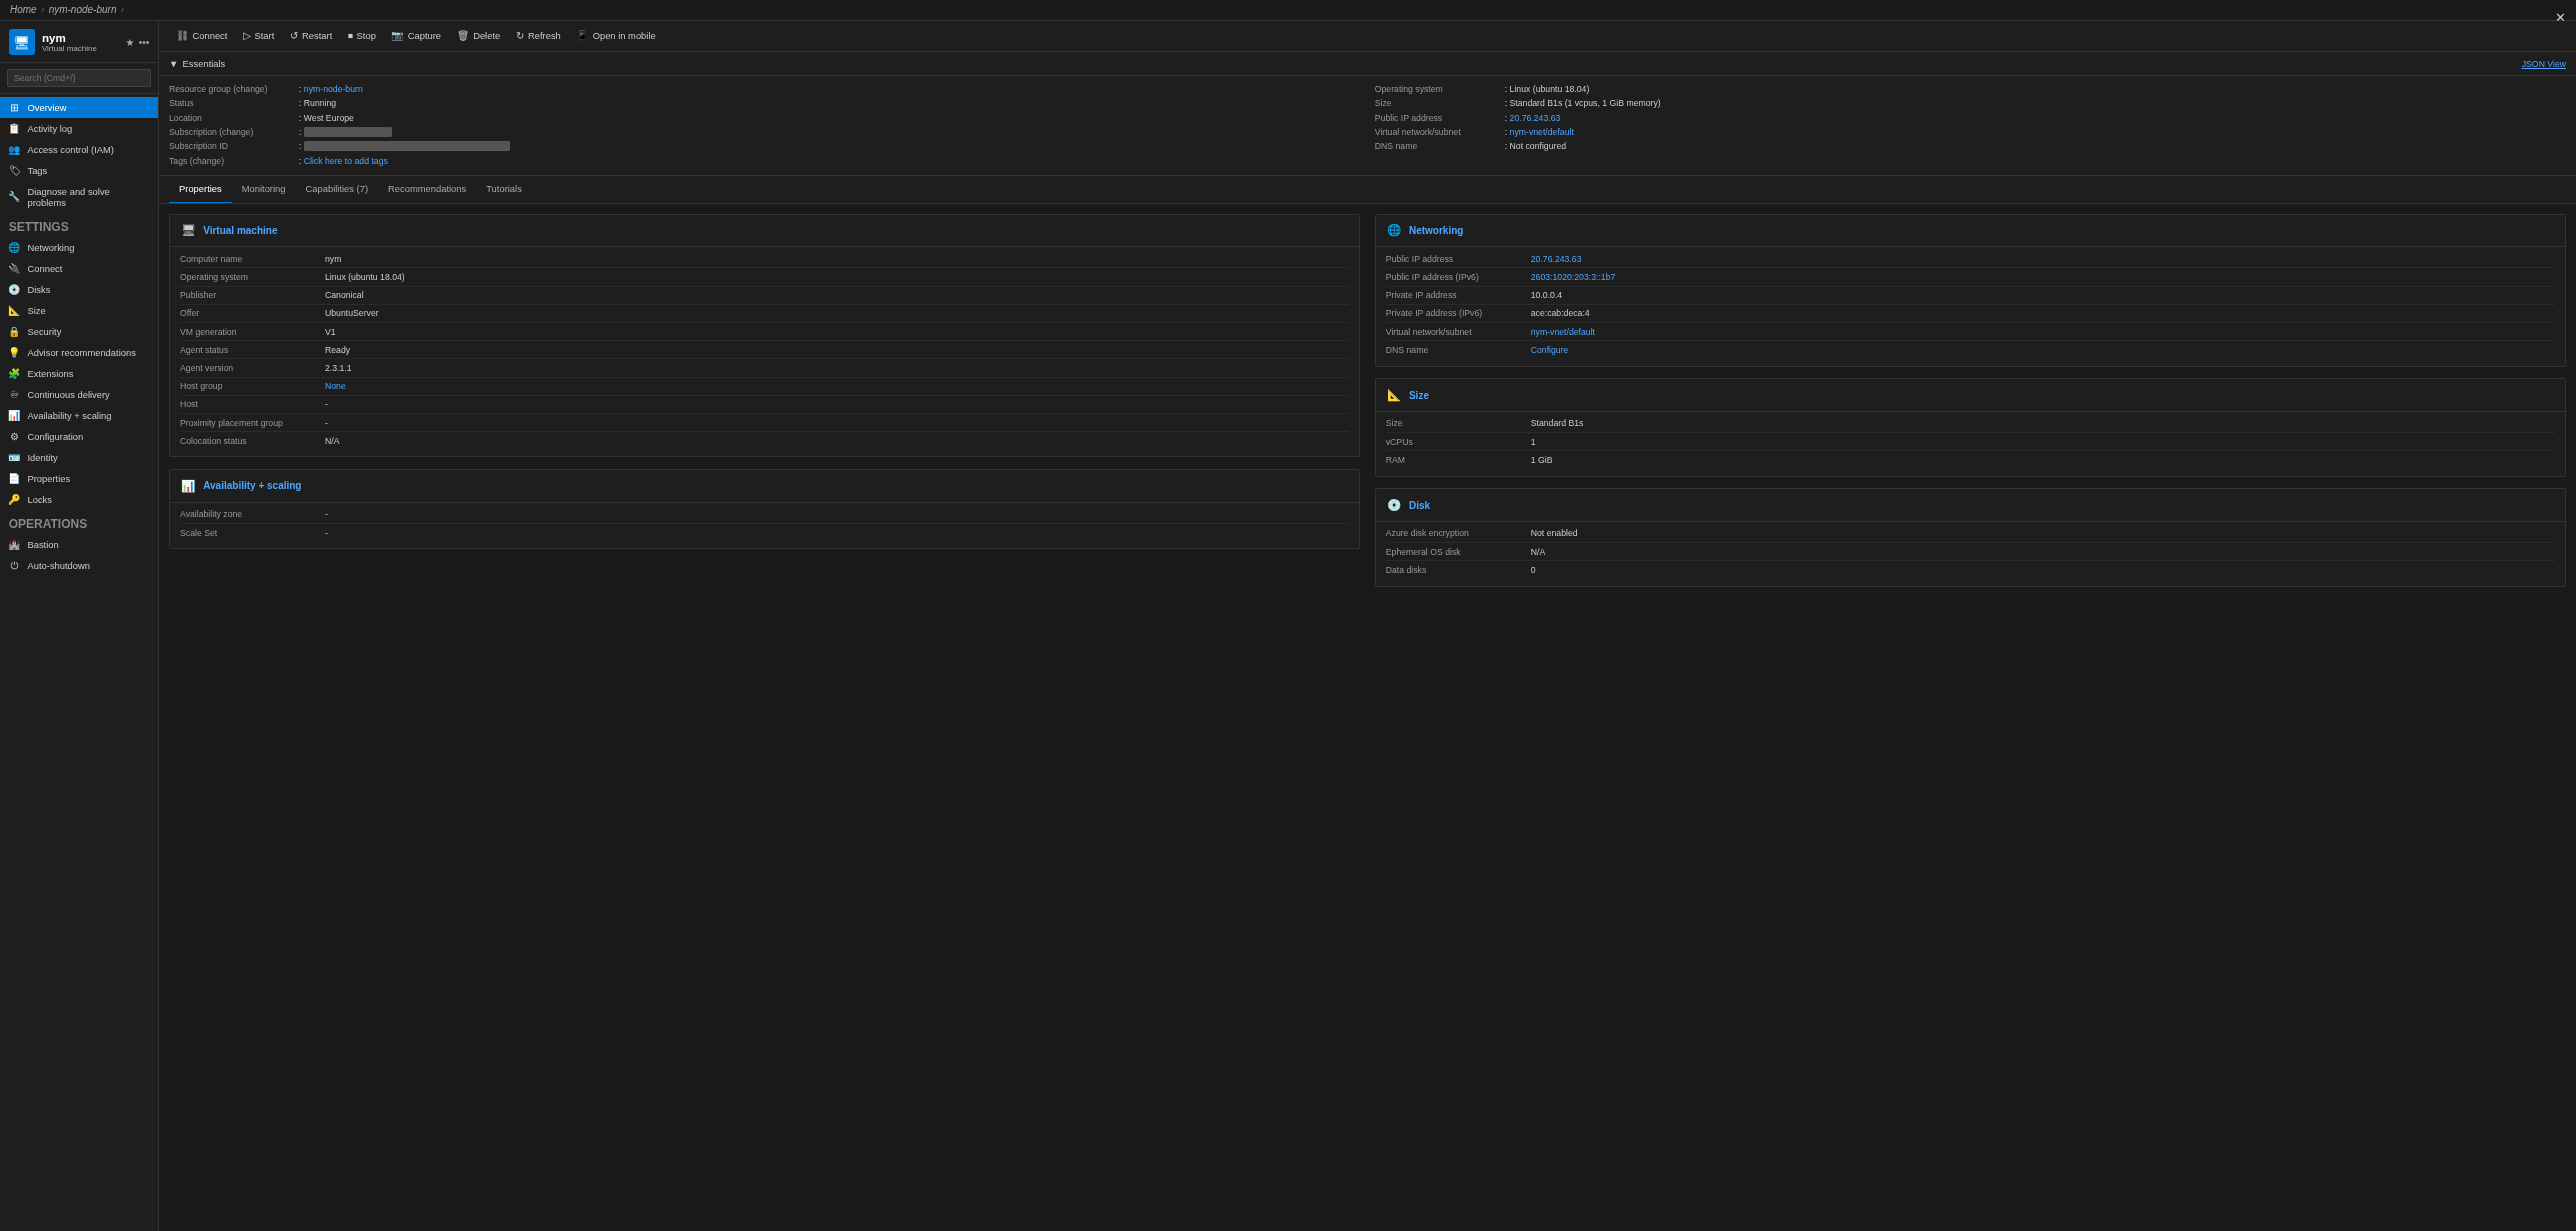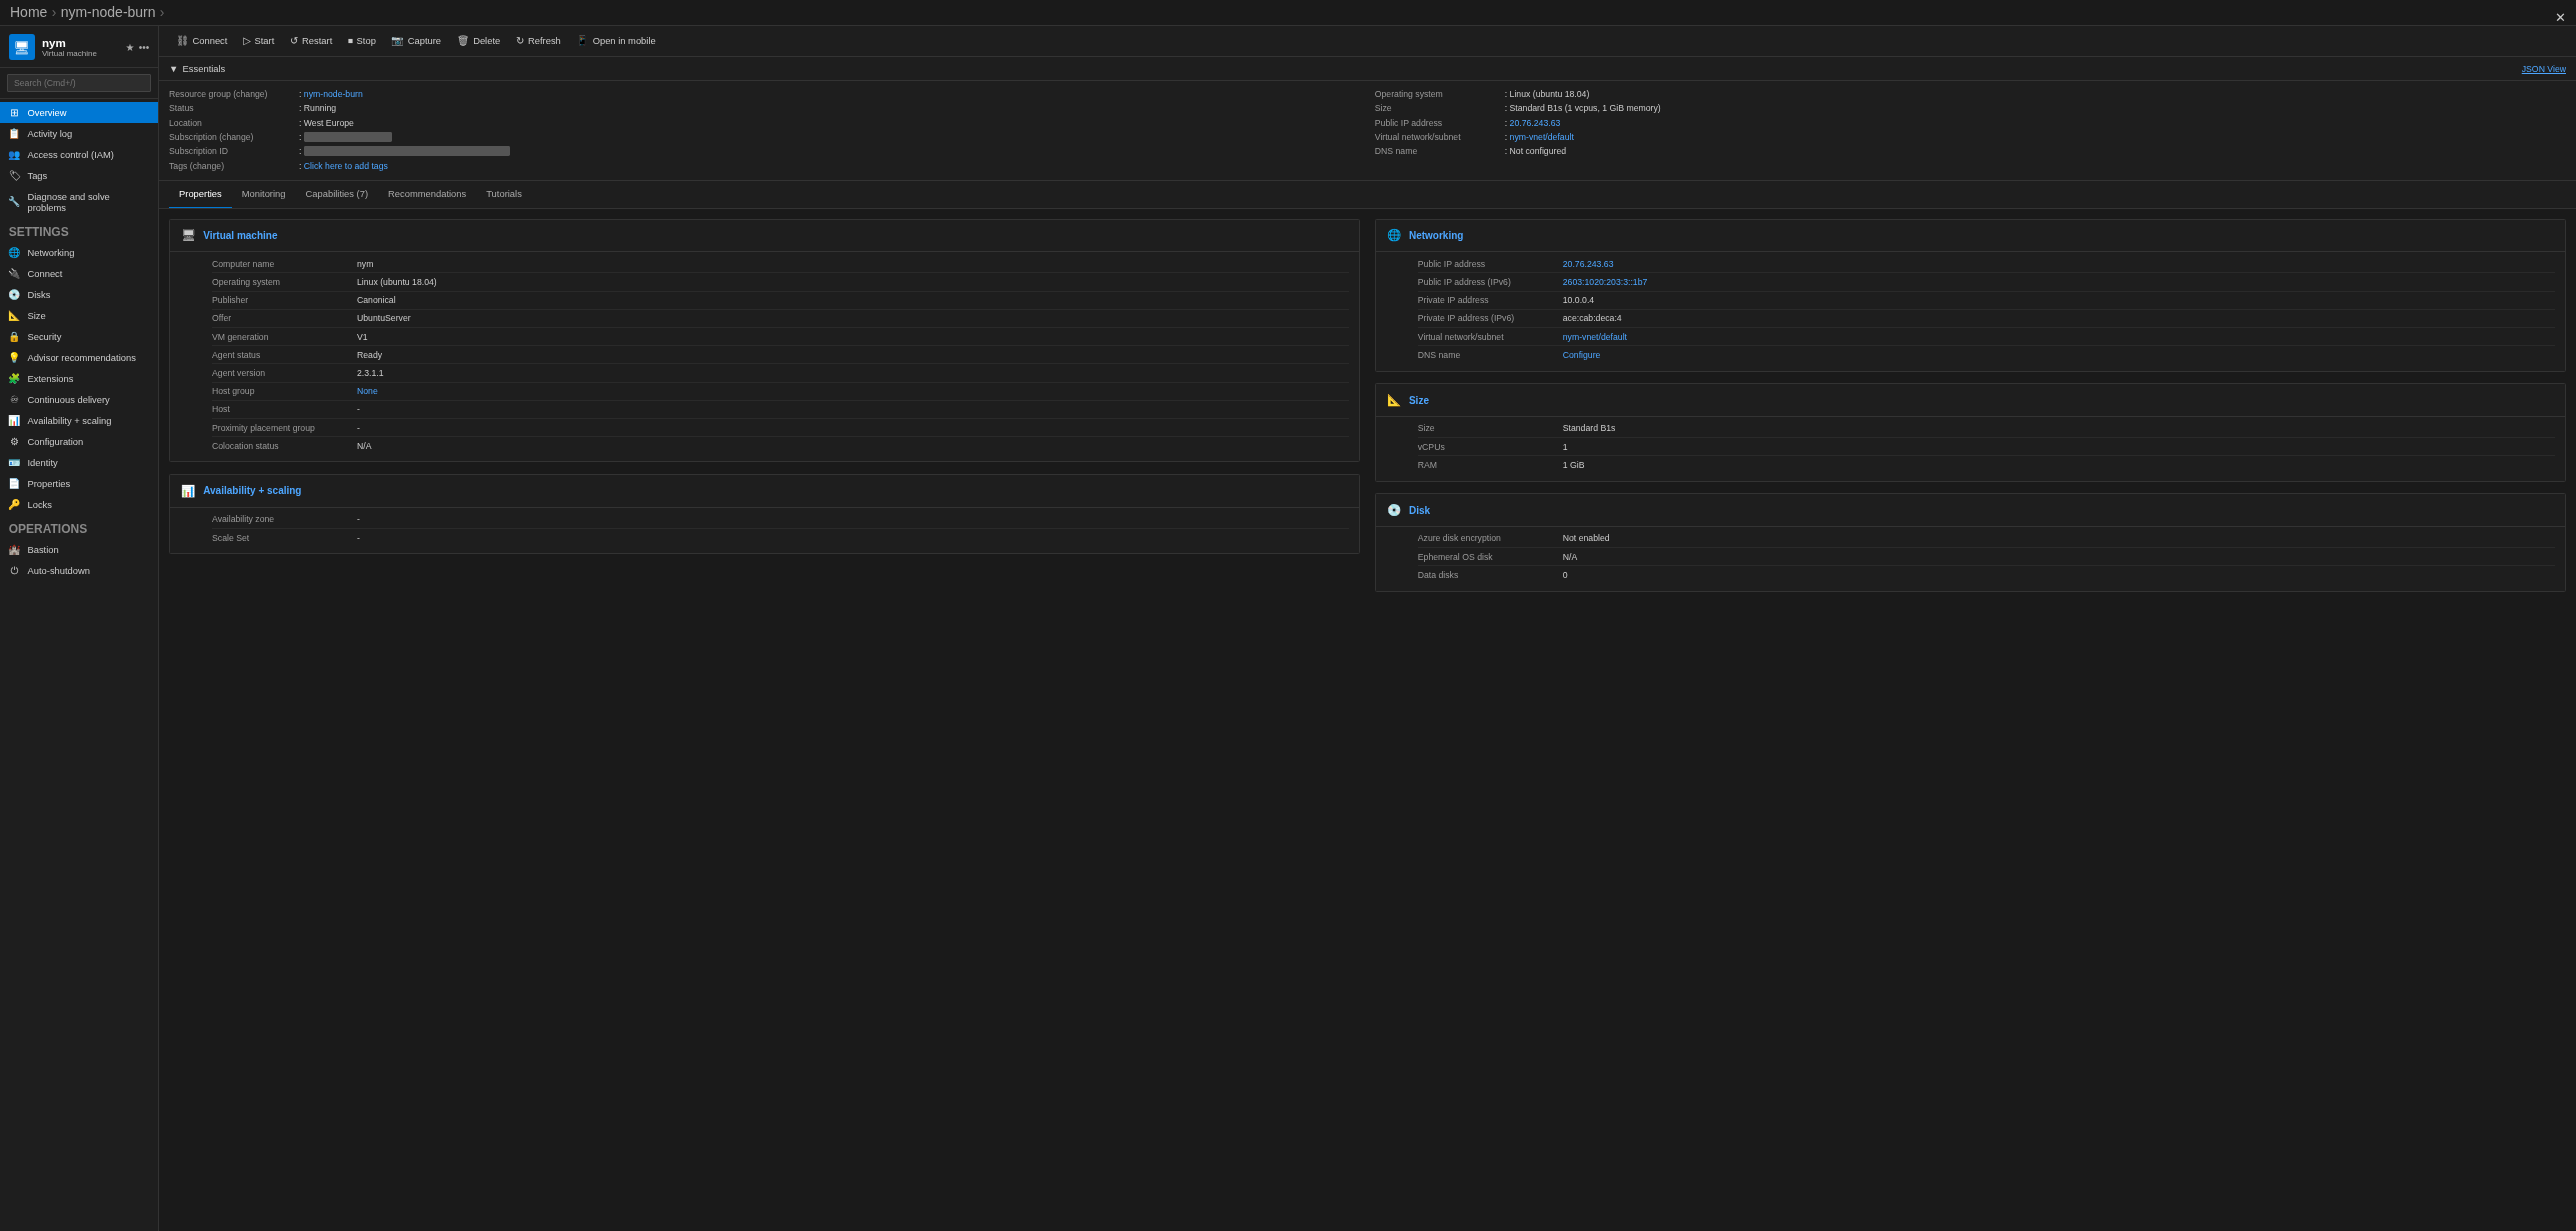--- a/index.html
+++ b/index.html
@@ -14,23 +14,24 @@
       overflow: hidden;
     }
 
     
     .breadcrumb {
       background: #1a1a1a;
       padding: 4.3px 10px;
       display: flex;
       align-items: flex-end;
       gap: 4.3px;
-      font-size: 14px;
+      font-size: 10px;
       color: #aaa;
       border-bottom: 0.7px solid #333;
+      font-style: italic;
     }
     .breadcrumb a { color: #aaa; text-decoration: none; }
     .breadcrumb .sep { color: #666; }
 
     
     .main-layout {
       display: flex;
       flex: 1;
       overflow: hidden;
     }
@@ -249,21 +250,20 @@
       font-weight: 600;
     }
     .prop-card-body { padding: 2.9px 10px 7.2px; }
 
     .prop-row {
       display: grid;
       grid-template-columns: 145px 1fr;
       padding: 3.6px 0;
       align-items: center;
       border-bottom: 0.7px solid #2a2a2a;
-      margin-left: 32px;
     }
     .prop-row:last-child { border-bottom: none; }
     .prop-key { color: #999; font-size: 8.7px; }
     .prop-val { color: #ccc; font-size: 8.7px; }
     .prop-val a { color: #4da6ff; text-decoration: none; }
 
     
     .close-btn {
       position: fixed;
       top: 10px;

